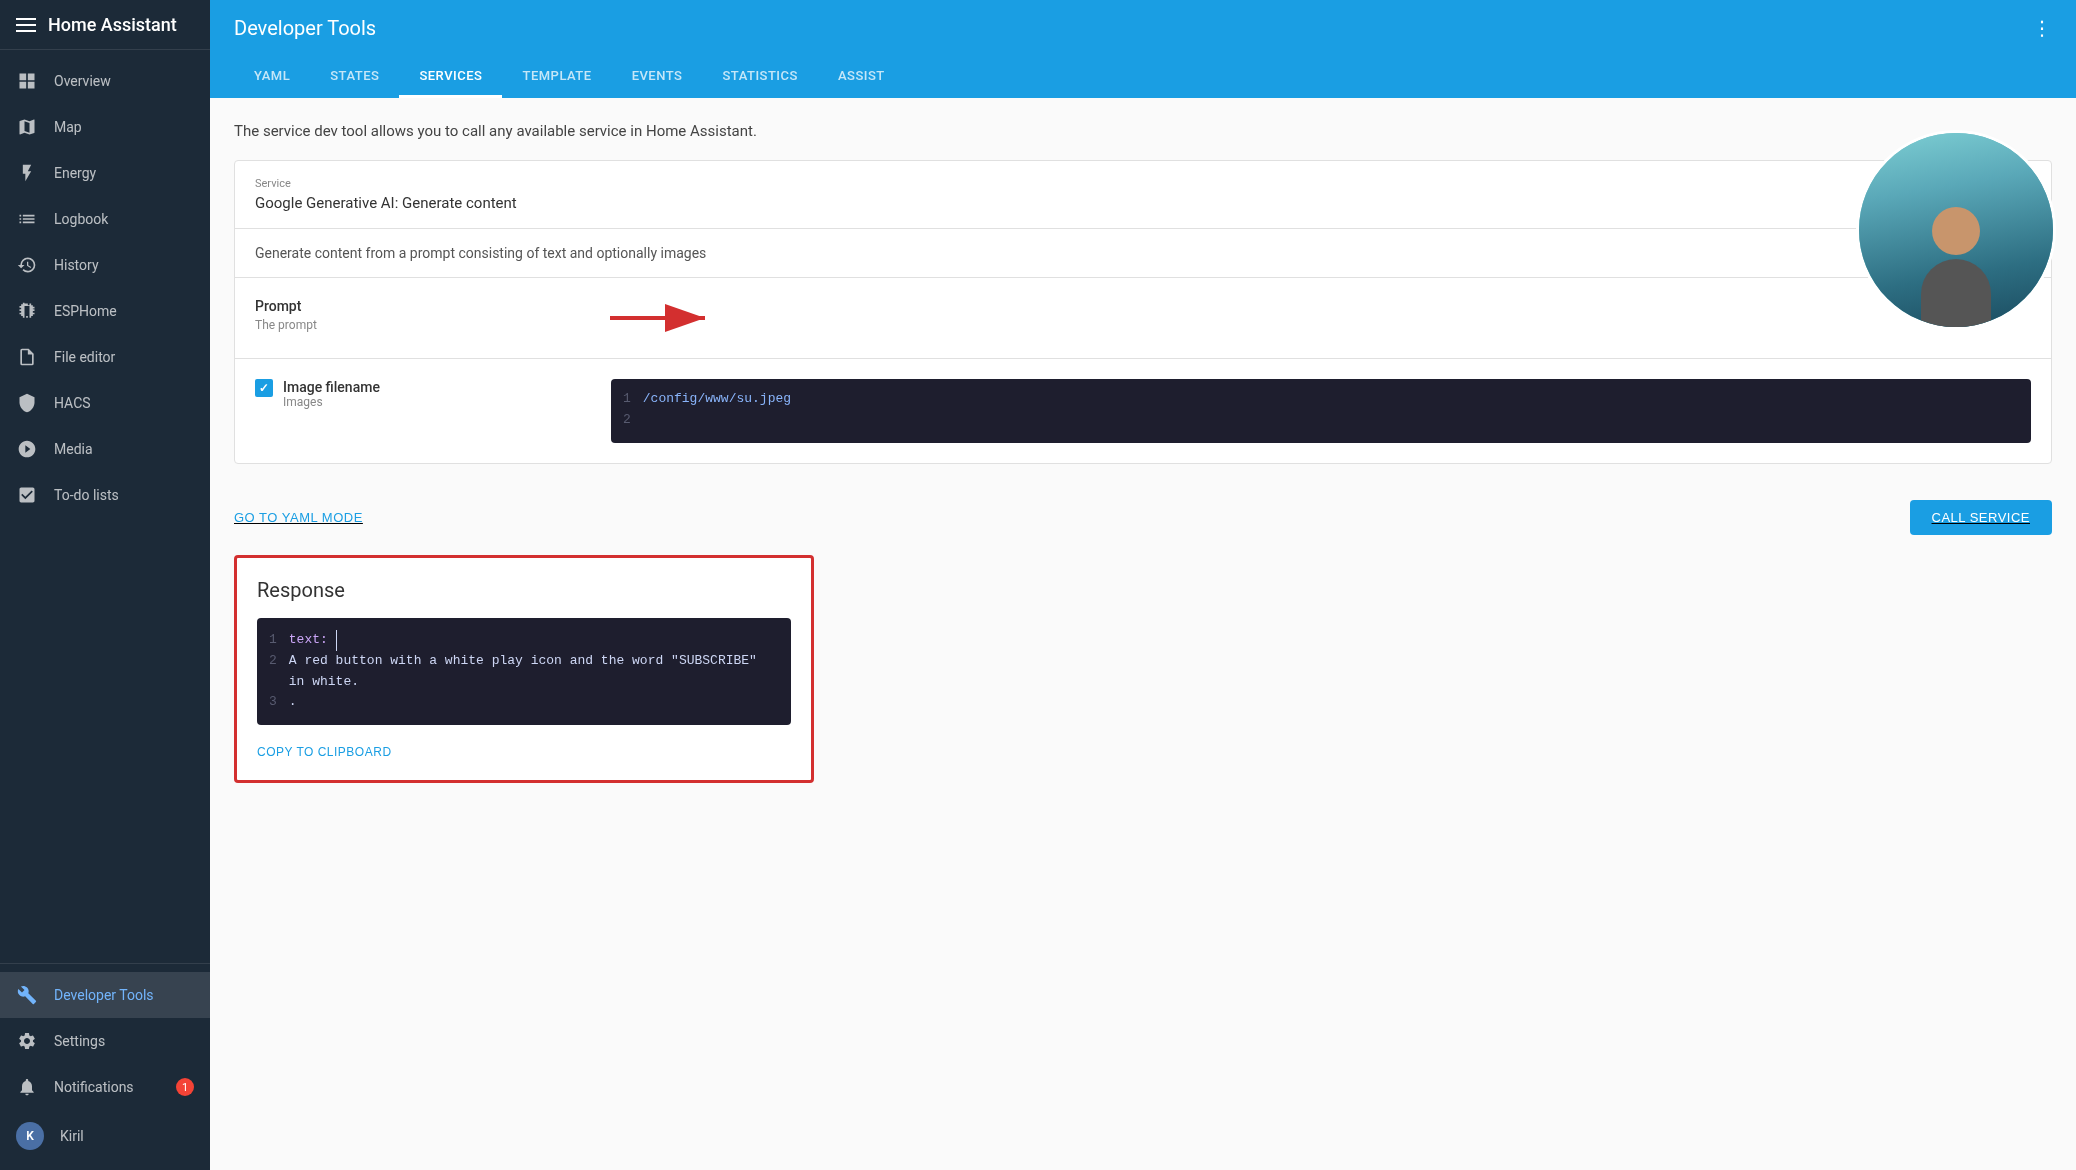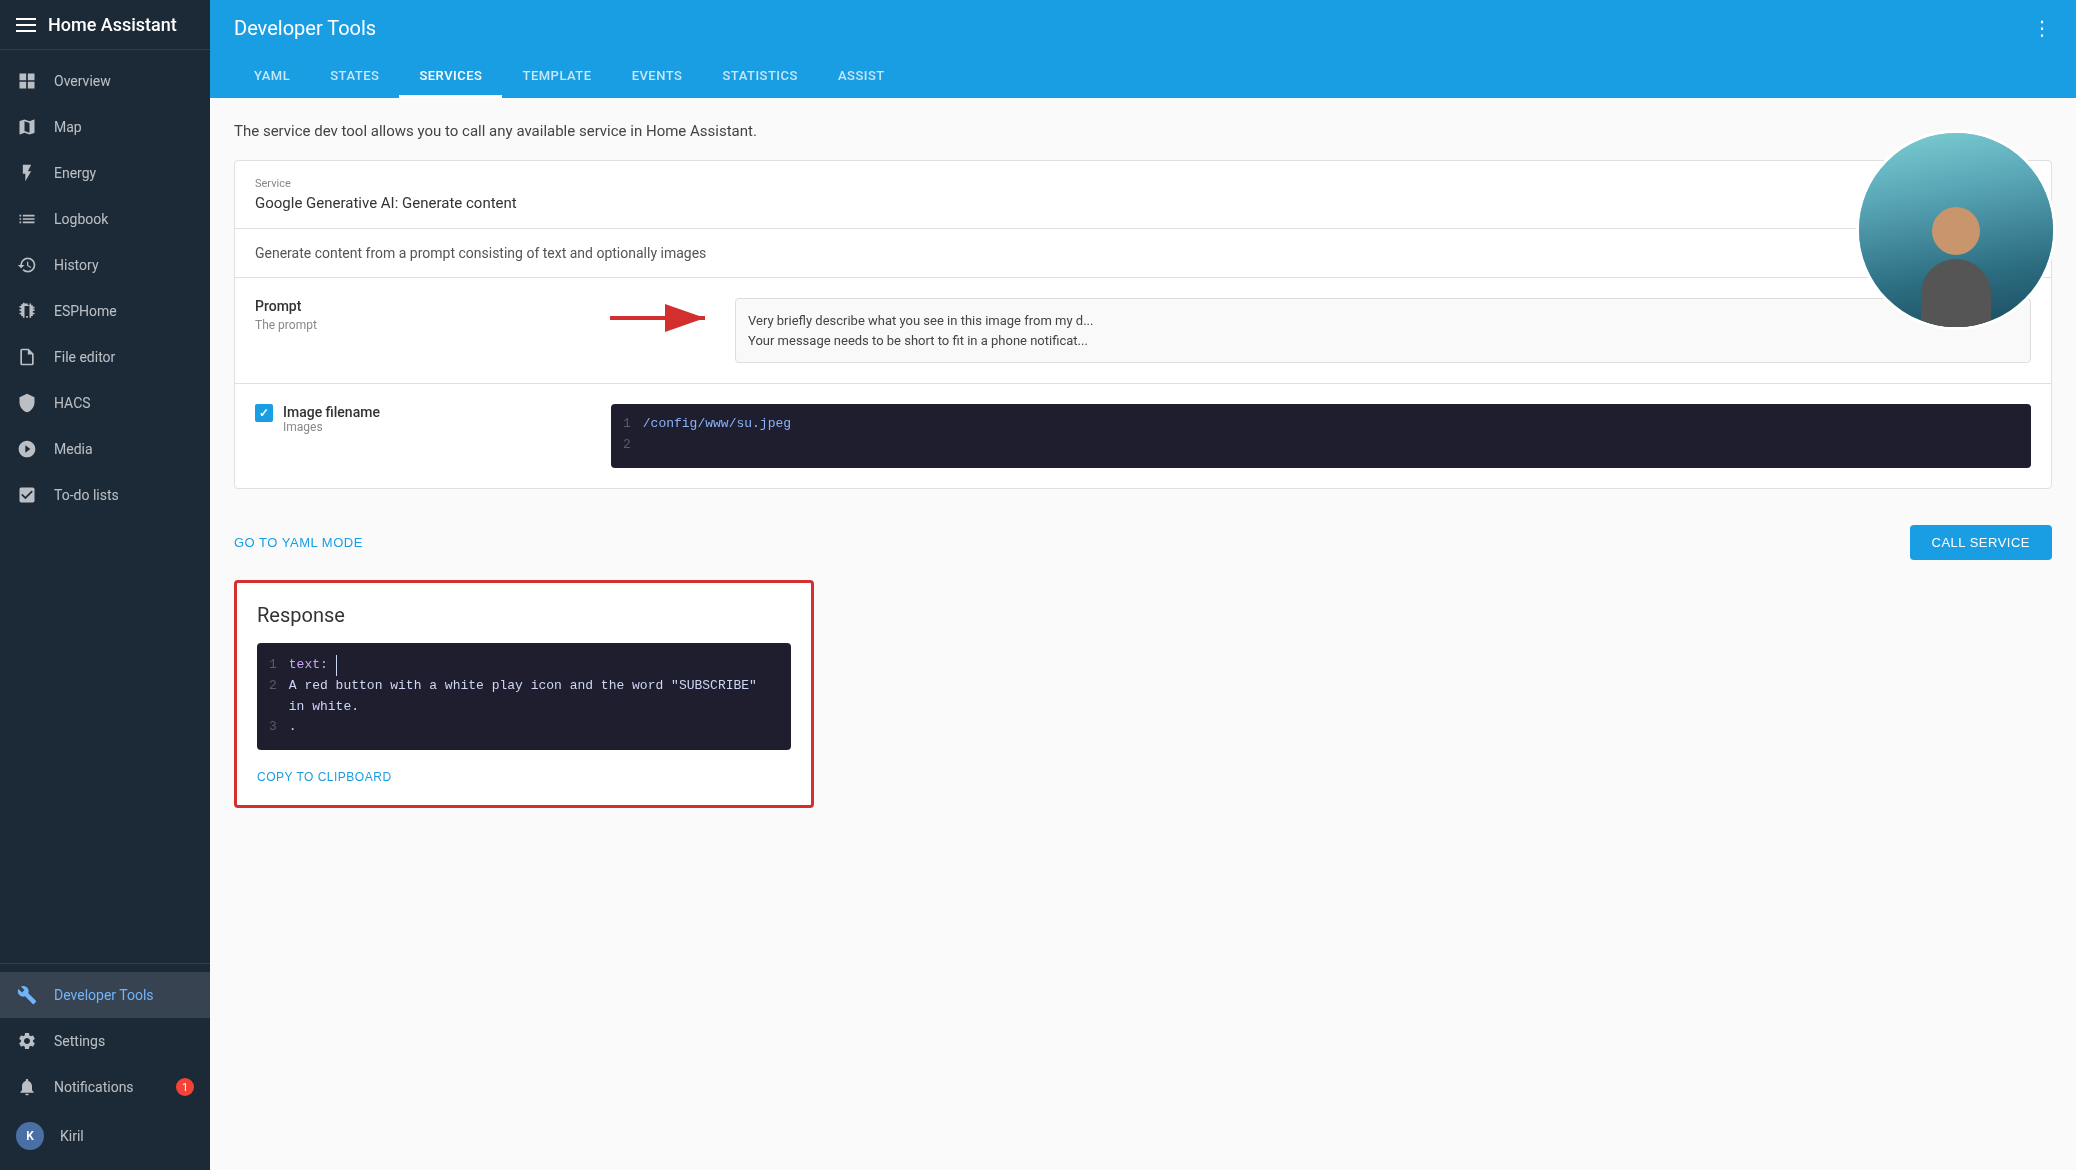--- a/index.html
+++ b/index.html
@@ -204,20 +204,21 @@
     .line-number {
       color: #585b70; margin-right: 12px; user-select: none;
     }
     .code-line { display: flex; align-items: flex-start; line-height: 1.6; }
     .code-path { color: #89b4fa; }
 
     
     .action-bar {
       display: flex; align-items: center; justify-content: space-between;
       padding: 16px 0 0 0;
+      text-decoration: underline;
     }
     .go-yaml-btn {
       color: #1a9ee3; font-size: 13px; font-weight: 500;
       text-transform: uppercase; letter-spacing: 0.5px;
       cursor: pointer; background: none; border: none;
     }
     .call-service-btn {
       background: #1a9ee3; color: #fff;
       border: none; border-radius: 4px;
       padding: 10px 22px; font-size: 13px; font-weight: 500;
@@ -454,24 +455,20 @@
         <div class="arrow-container">
           <svg class="red-arrow" viewBox="0 0 120 40">
             <defs>
               <marker id="arrowhead" markerWidth="10" markerHeight="7" refX="10" refY="3.5" orient="auto">
                 <polygon points="0 0, 10 3.5, 0 7" fill="#d32f2f"></polygon>
               </marker>
             </defs>
             <line x1="5" y1="20" x2="100" y2="20" stroke="#d32f2f" stroke-width="4" marker-end="url(#arrowhead)"></line>
           </svg>
         </div>
-        <div class="prompt-text-area">
-          <div>Very briefly describe what you see in this image from my d...</div>
-          <div>Your message needs to be short to fit in a phone notificat...</div>
-        </div>
       </div>
 
       <div class="image-row">
         <div class="checkbox-wrapper">
           <div class="blue-checkbox"></div>
           <div>
             <div class="image-field-label">Image filename</div>
             <div class="image-field-sublabel">Images</div>
           </div>
         </div>

